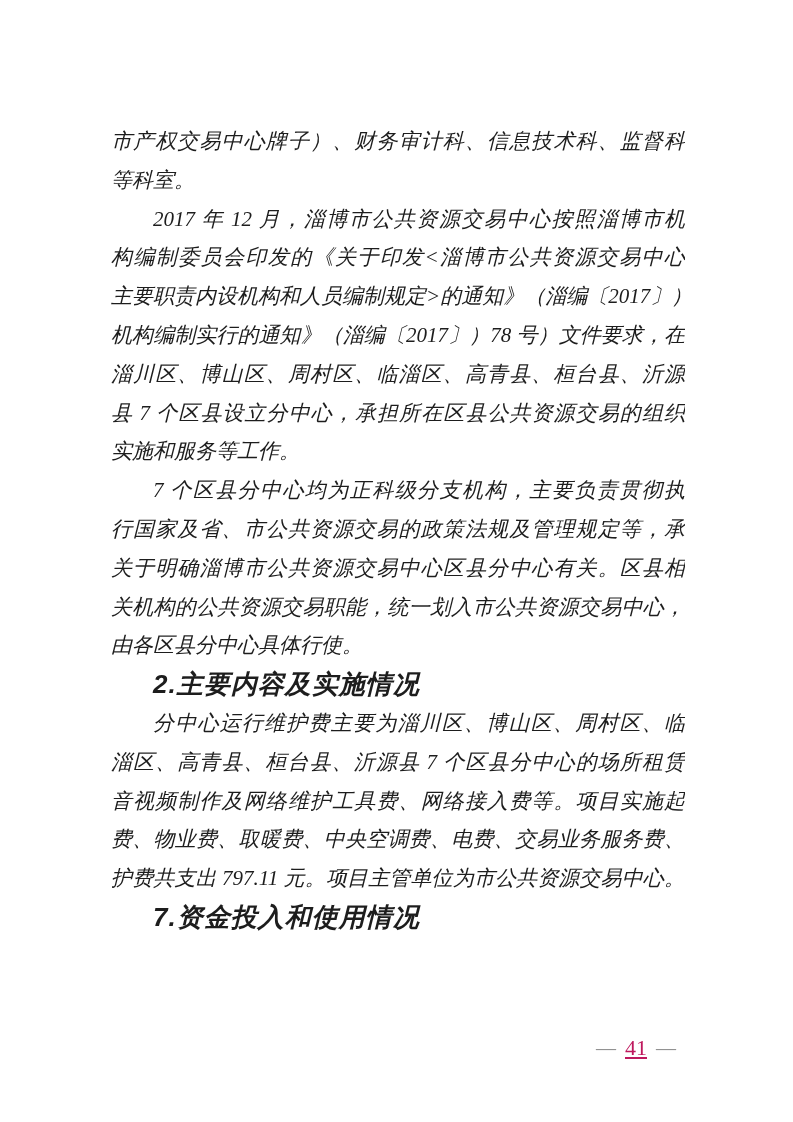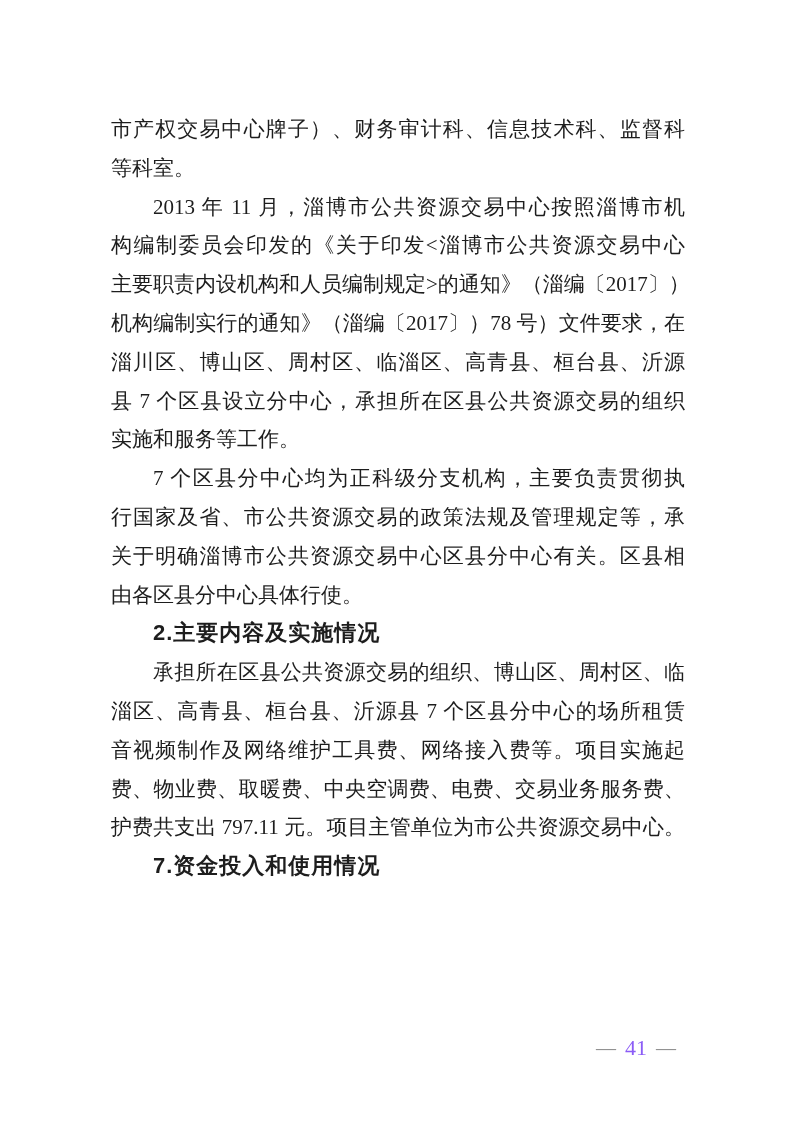--- a/index.html
+++ b/index.html
@@ -9,22 +9,23 @@
   body {
     width: 793px;
     height: 1122px;
     position: relative;
     background: #ffffff;
     overflow: hidden;
   }
   .text-block {
     position: absolute;
     left: 111px;
-    top: 110px;
+    top: 122px;
     width: 574px;
+    font-style: italic;
   }
   .line {
     font-family: "Liberation Serif", "DejaVu Serif", serif;
     font-size: 21px;
     line-height: 38.8px;
     height: 38.8px;
     color: #1d1d1d;
     text-align: justify;
     text-align-last: justify;
     overflow: hidden;
@@ -32,71 +33,73 @@
   }
   .line.nl {
     text-align-last: left;
   }
   .line.ind {
     text-indent: 42px;
   }
   .line.heading {
     font-family: "Liberation Sans", "DejaVu Sans", sans-serif;
     font-weight: bold;
-    font-size: 22px;
+    font-size: 26px;
     text-align-last: left;
     text-indent: 42px;
     letter-spacing: 1px;
   }
   .footer {
     position: absolute;
     top: 1035px;
     left: 596px;
     display: flex;
     align-items: center;
     gap: 9px;
     font-family: "Liberation Serif", "DejaVu Serif", serif;
   }
   .footer .dash {
     color: #8c8c8c;
     font-size: 20px;
     line-height: 26px;
   }
   .footer .num {
-    color: #8b5cf6;
+    color: #be185d;
     font-size: 22px;
     line-height: 26px;
+    text-decoration: underline;
   }
 </style>
 </head>
 <body>
 
 <div class="page">
 
   <div class="text-block">
 
     <div class="line jl">市产权交易中心牌子）、财务审计科、信息技术科、监督科</div>
     <div class="line nl">等科室。</div>
 
-    <div class="line jl ind">2013 年 11 月，淄博市公共资源交易中心按照淄博市机</div>
+    <div class="line jl ind">2017 年 12 月，淄博市公共资源交易中心按照淄博市机</div>
     <div class="line jl">构编制委员会印发的《关于印发&lt;淄博市公共资源交易中心</div>
     <div class="line jl">主要职责内设机构和人员编制规定&gt;的通知》（淄编〔2017〕）</div>
     <div class="line jl">机构编制实行的通知》（淄编〔2017〕）78 号）文件要求，在</div>
     <div class="line jl">淄川区、博山区、周村区、临淄区、高青县、桓台县、沂源</div>
     <div class="line jl">县 7 个区县设立分中心，承担所在区县公共资源交易的组织</div>
     <div class="line nl">实施和服务等工作。</div>
 
     <div class="line jl ind">7 个区县分中心均为正科级分支机构，主要负责贯彻执</div>
     <div class="line jl">行国家及省、市公共资源交易的政策法规及管理规定等，承</div>
     <div class="line jl">关于明确淄博市公共资源交易中心区县分中心有关。区县相</div>
+    <div class="line jl">关机构的公共资源交易职能，统一划入市公共资源交易中心，</div>
     <div class="line nl">由各区县分中心具体行使。</div>
 
     <div class="line heading">2.主要内容及实施情况</div>
 
-    <div class="line jl ind">承担所在区县公共资源交易的组织、博山区、周村区、临</div>
+    <div class="line jl ind">分中心运行维护费主要为淄川区、博山区、周村区、临</div>
     <div class="line jl">淄区、高青县、桓台县、沂源县 7 个区县分中心的场所租赁</div>
     <div class="line jl">音视频制作及网络维护工具费、网络接入费等。项目实施起</div>
     <div class="line jl">费、物业费、取暖费、中央空调费、电费、交易业务服务费、</div>
     <div class="line jl">护费共支出 797.11 元。项目主管单位为市公共资源交易中心。</div>
 
     <div class="line heading">7.资金投入和使用情况</div>
   </div>
 
   <div class="footer">
     <span class="dash">—</span>

